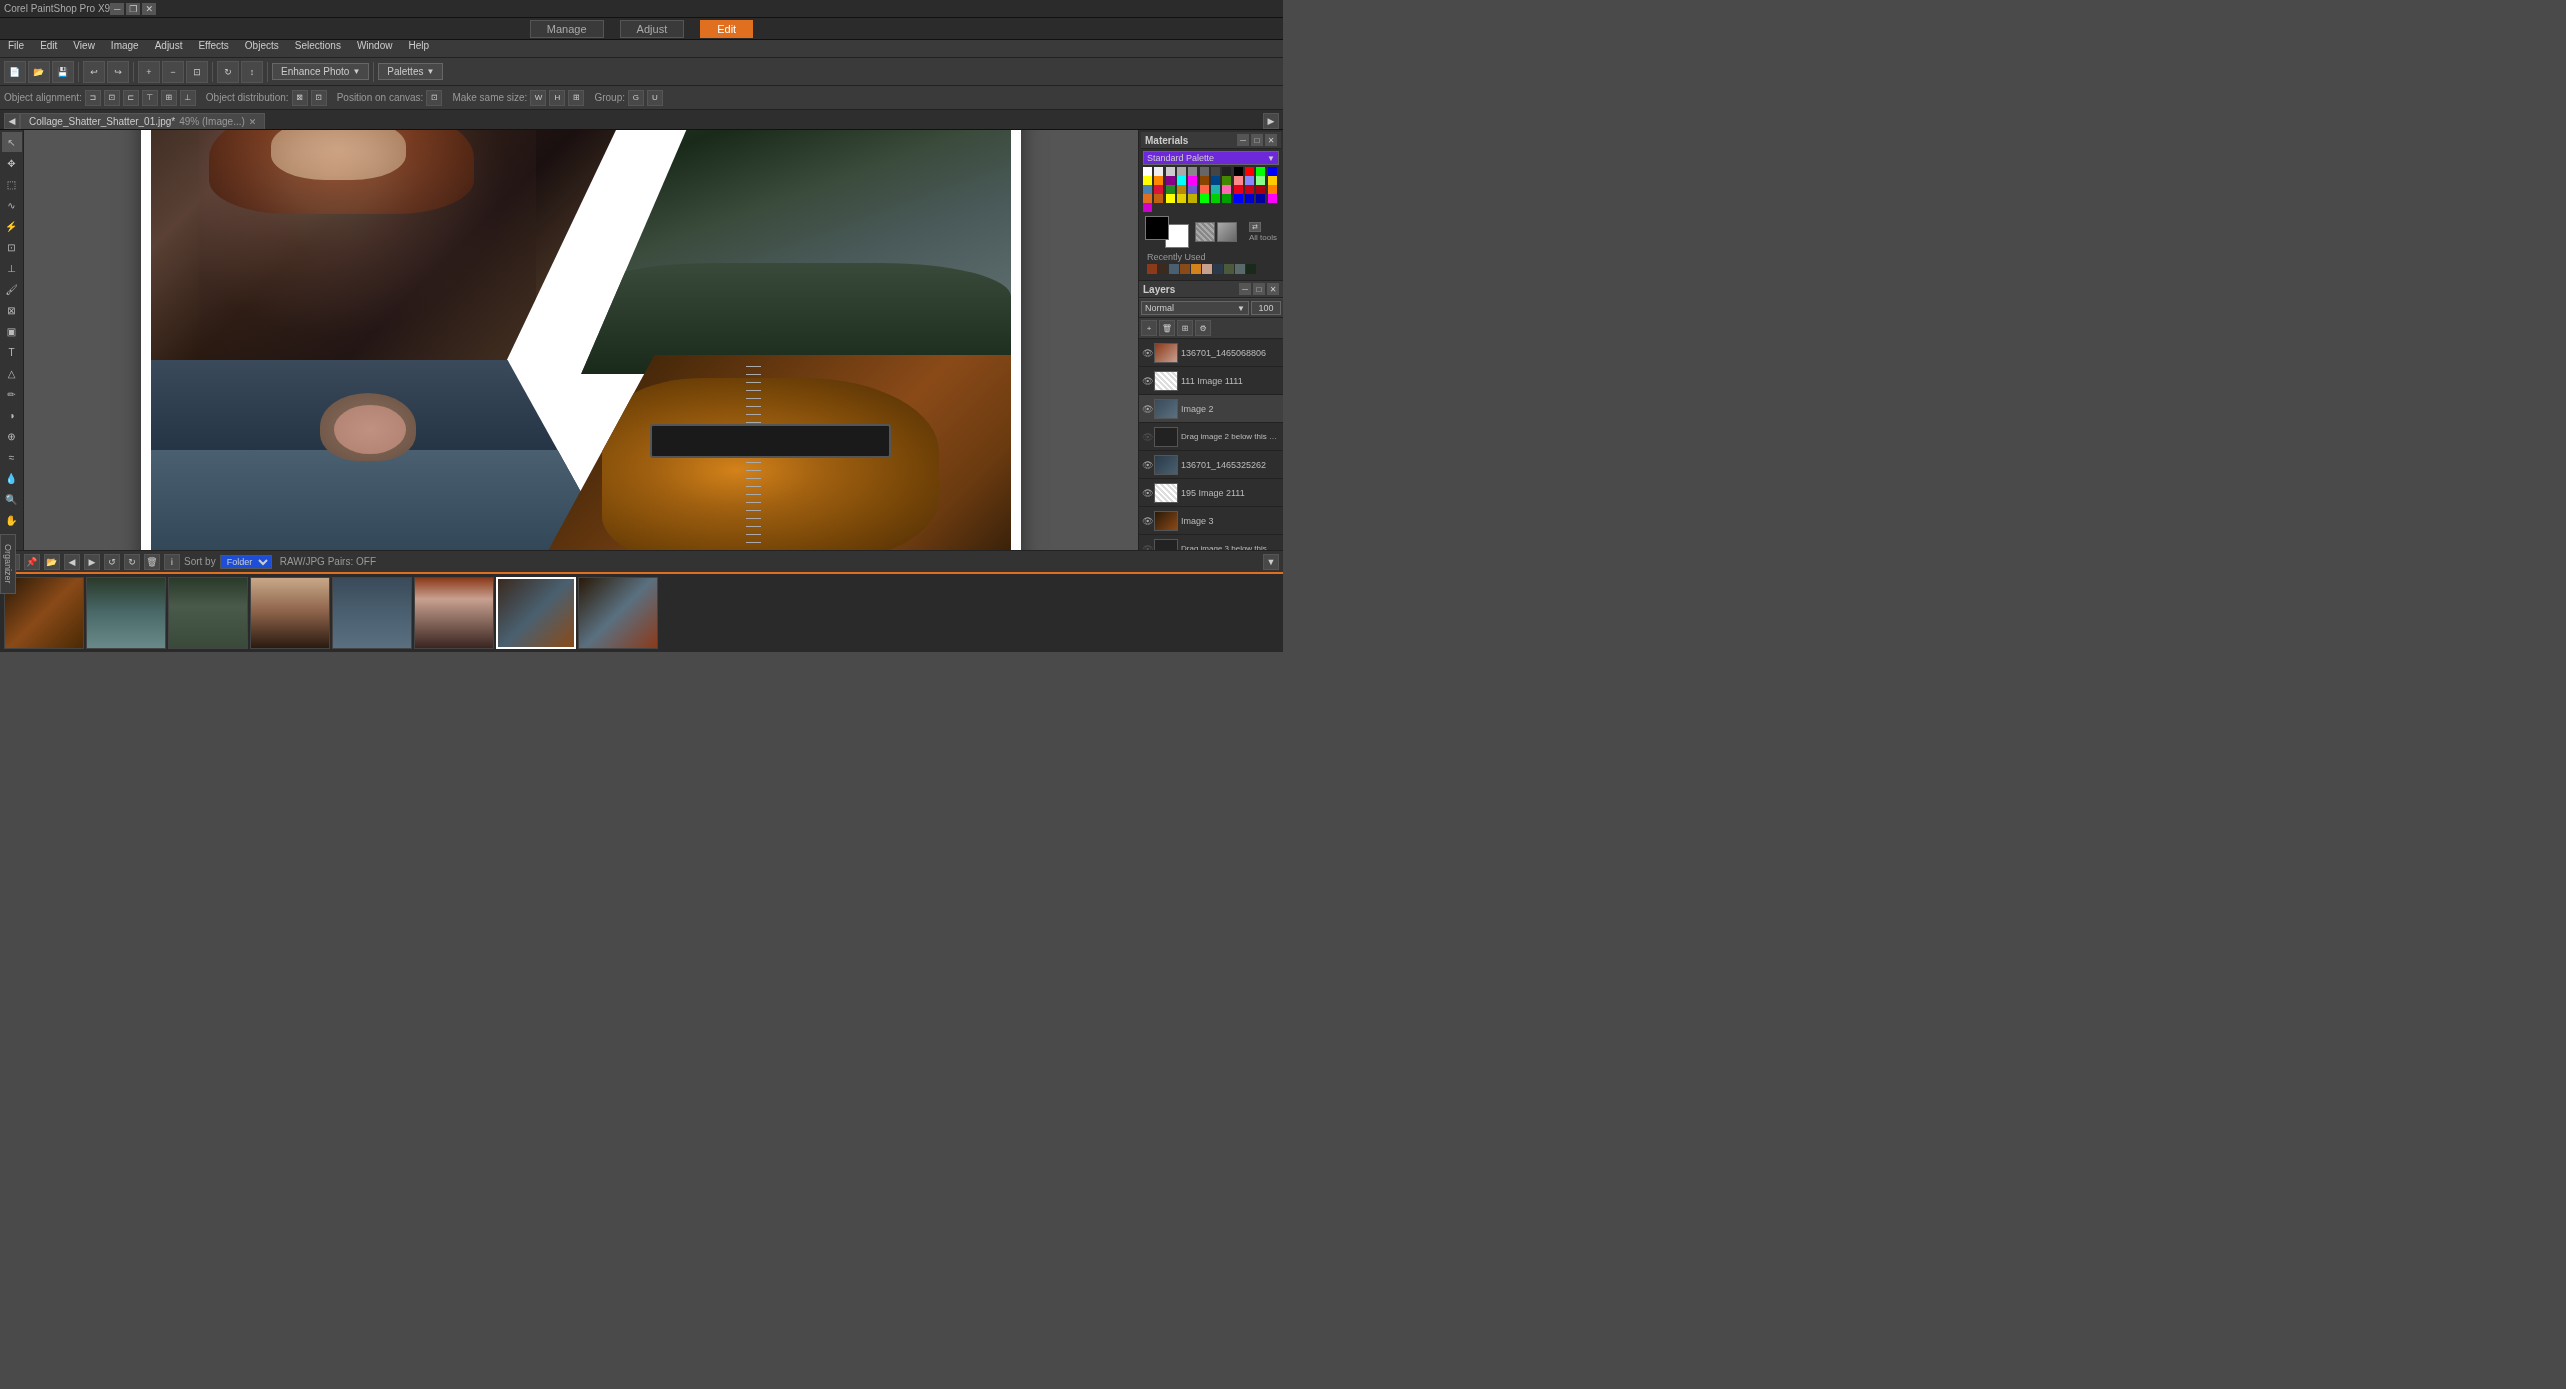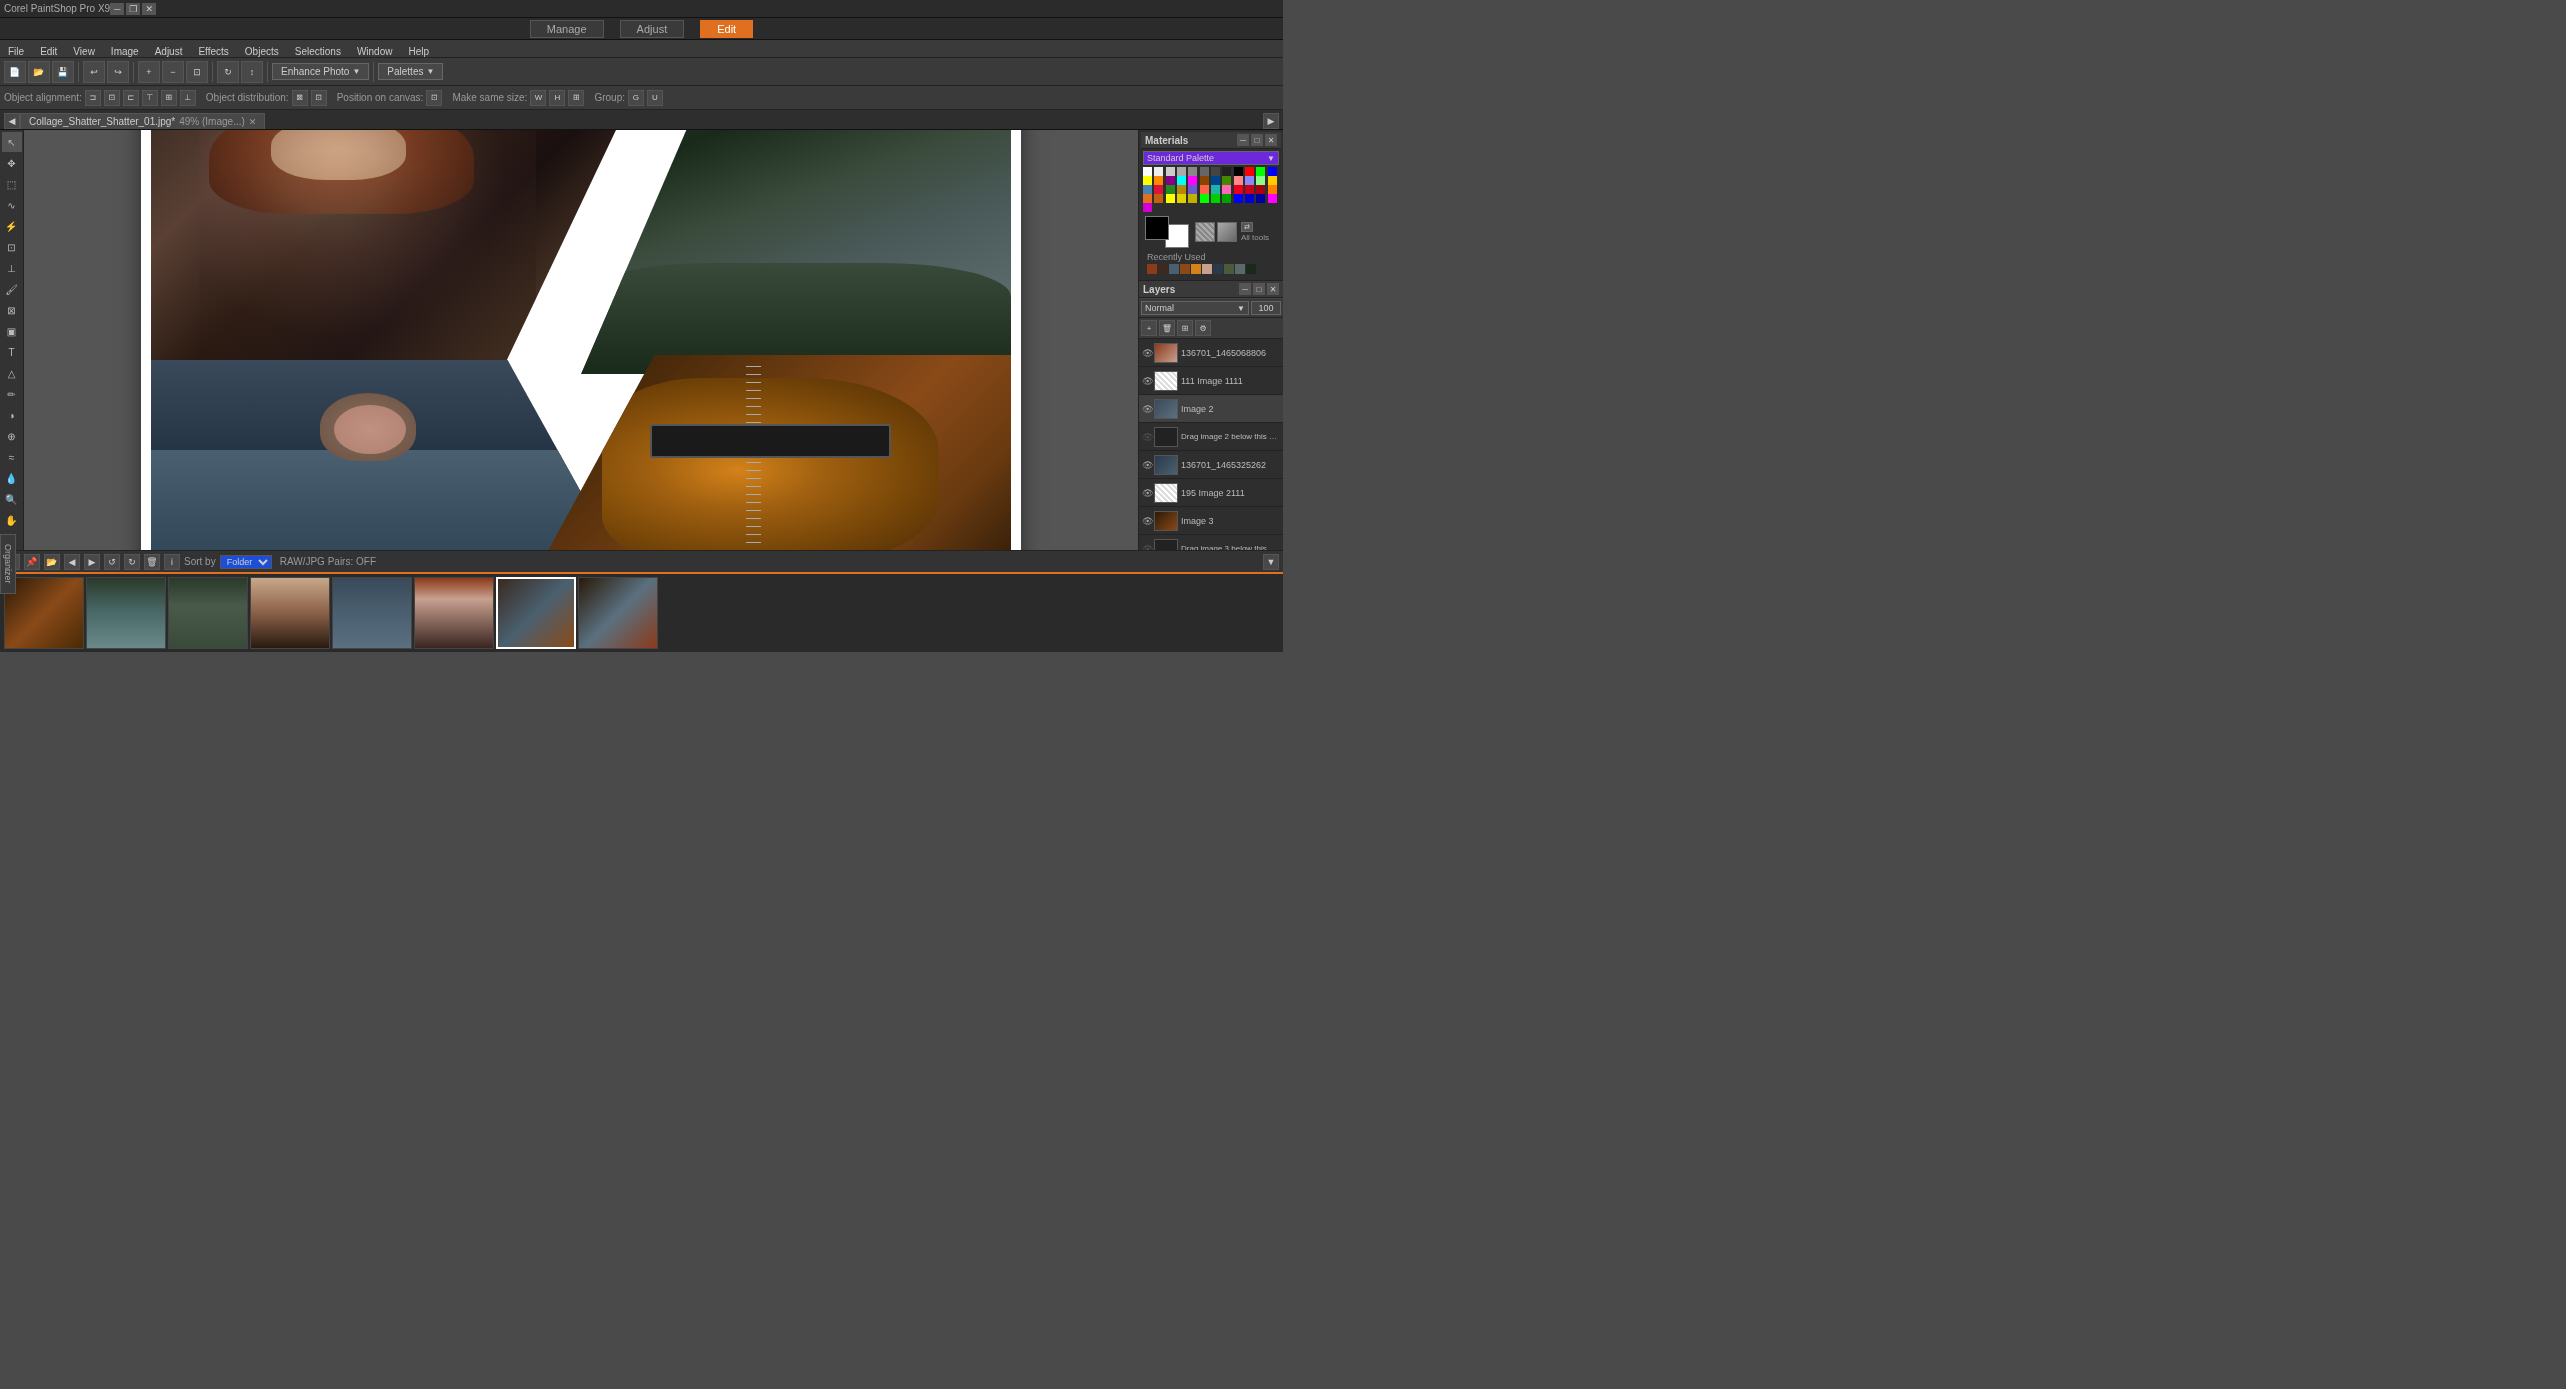--- a/index.html
+++ b/index.html
@@ -59,21 +59,21 @@
       background: #e07020;
       color: #fff;
       border-color: #e07020;
     }
 
     
     #menu-bar {
       height: 18px;
       background: #3a3a3a;
       display: flex;
-      align-items: flex-end;
+      align-items: flex-start;
       padding: 0 4px;
       gap: 8px;
       border-bottom: 1px solid #222;
       font-size: 10px;
     }
     .menu-item {
       color: #ccc;
       cursor: pointer;
       padding: 0 4px;
     }
@@ -834,21 +834,21 @@
 
         <div class="fg-bg-colors">
           <div style="position:relative;width:44px;height:32px;">
             <div class="color-box-bg" style="position:absolute;bottom:0;right:0;width:24px;height:24px;background:#fff;"></div>
             <div class="color-box-fg" style="position:absolute;top:0;left:0;width:24px;height:24px;background:#000;"></div>
           </div>
           <div class="material-pattern-boxes">
             <div class="mat-box" style="background:repeating-linear-gradient(45deg,#888 0px,#888 2px,#aaa 2px,#aaa 4px);"></div>
             <div class="mat-box" style="background:linear-gradient(135deg,#aaa,#666);"></div>
           </div>
-          <div style="margin-left:2px;display:flex;flex-direction:column;gap:1px;">
+          <div style="margin-left:10px;display:flex;flex-direction:column;gap:1px;">
             <button style="width:12px;height:10px;background:#555;border:1px solid #666;color:#ccc;font-size:7px;cursor:pointer;">⇄</button>
             <span style="font-size:8px;color:#999;">All tools</span>
           </div>
         </div>
 
         <div class="recently-used-label">Recently Used</div>
         <div class="recent-colors-row">
           <div class="recent-color" style="background:#8b3a1a"></div>
           <div class="recent-color" style="background:#3a2a20"></div>
           <div class="recent-color" style="background:#4a6070"></div>

